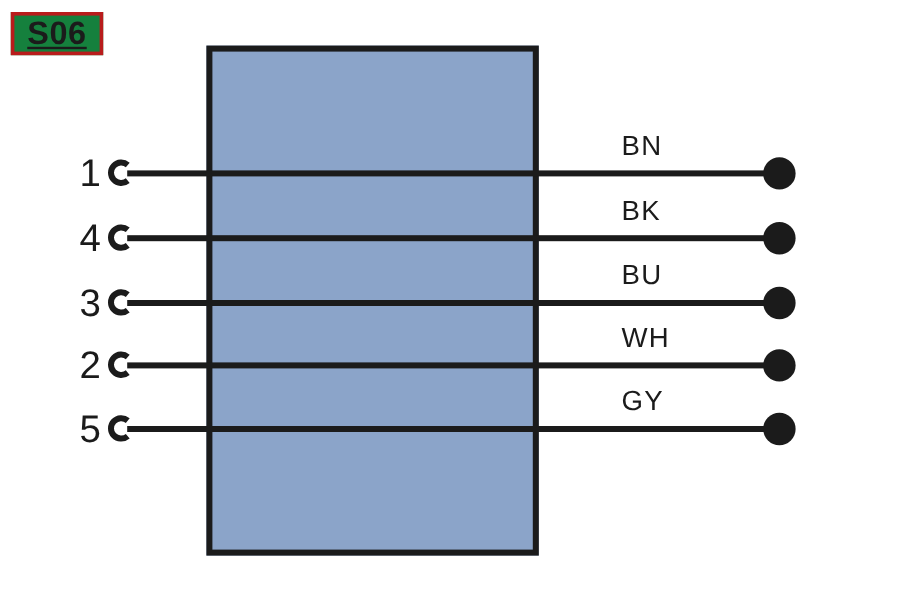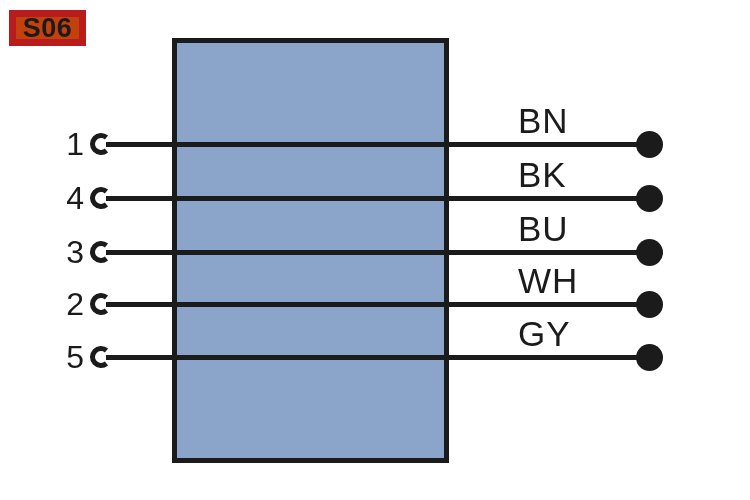--- a/index.html
+++ b/index.html
@@ -8,24 +8,25 @@
     width:750px;height:500px;
     background:#ffffff;
     font-family:"Liberation Sans", sans-serif;
     color:#1b1b1b;
     overflow:hidden;
   }
   
   .id-box{
     position:absolute;left:9px;top:10px;
     width:77px;height:36px;
-    border:7px solid #b91c1c;
+    border:3px solid #b91c1c;
     box-sizing:border-box;
     display:flex;align-items:center;justify-content:center;
-    background:#c2410c;
+    background:#15803d;
+    text-decoration:underline;
   }
   .id-box span{
     font-weight:bold;font-size:27px;line-height:27px;letter-spacing:0.5px;
   }
   
   .body{
     position:absolute;left:172px;top:38px;
     width:277px;height:425px;
     background:#8BA4C9;
     border:5px solid #1b1b1b;
@@ -47,21 +48,21 @@
   }
   .line{
     left:106px;width:534px;height:5px;
     top:calc(var(--y) - 2px);
     background:#1b1b1b;
   }
   .color-label{
     left:518px;
     top:calc(var(--y) - 38px);
     height:30px;line-height:30px;
-    font-size:35px;letter-spacing:1px;
+    font-size:23px;letter-spacing:1px;
   }
   .dot{
     left:636px;
     top:calc(var(--y) - 13px);
     width:27px;height:27px;
     border-radius:50%;
     background:#1b1b1b;
   }
 </style>
 </head>

